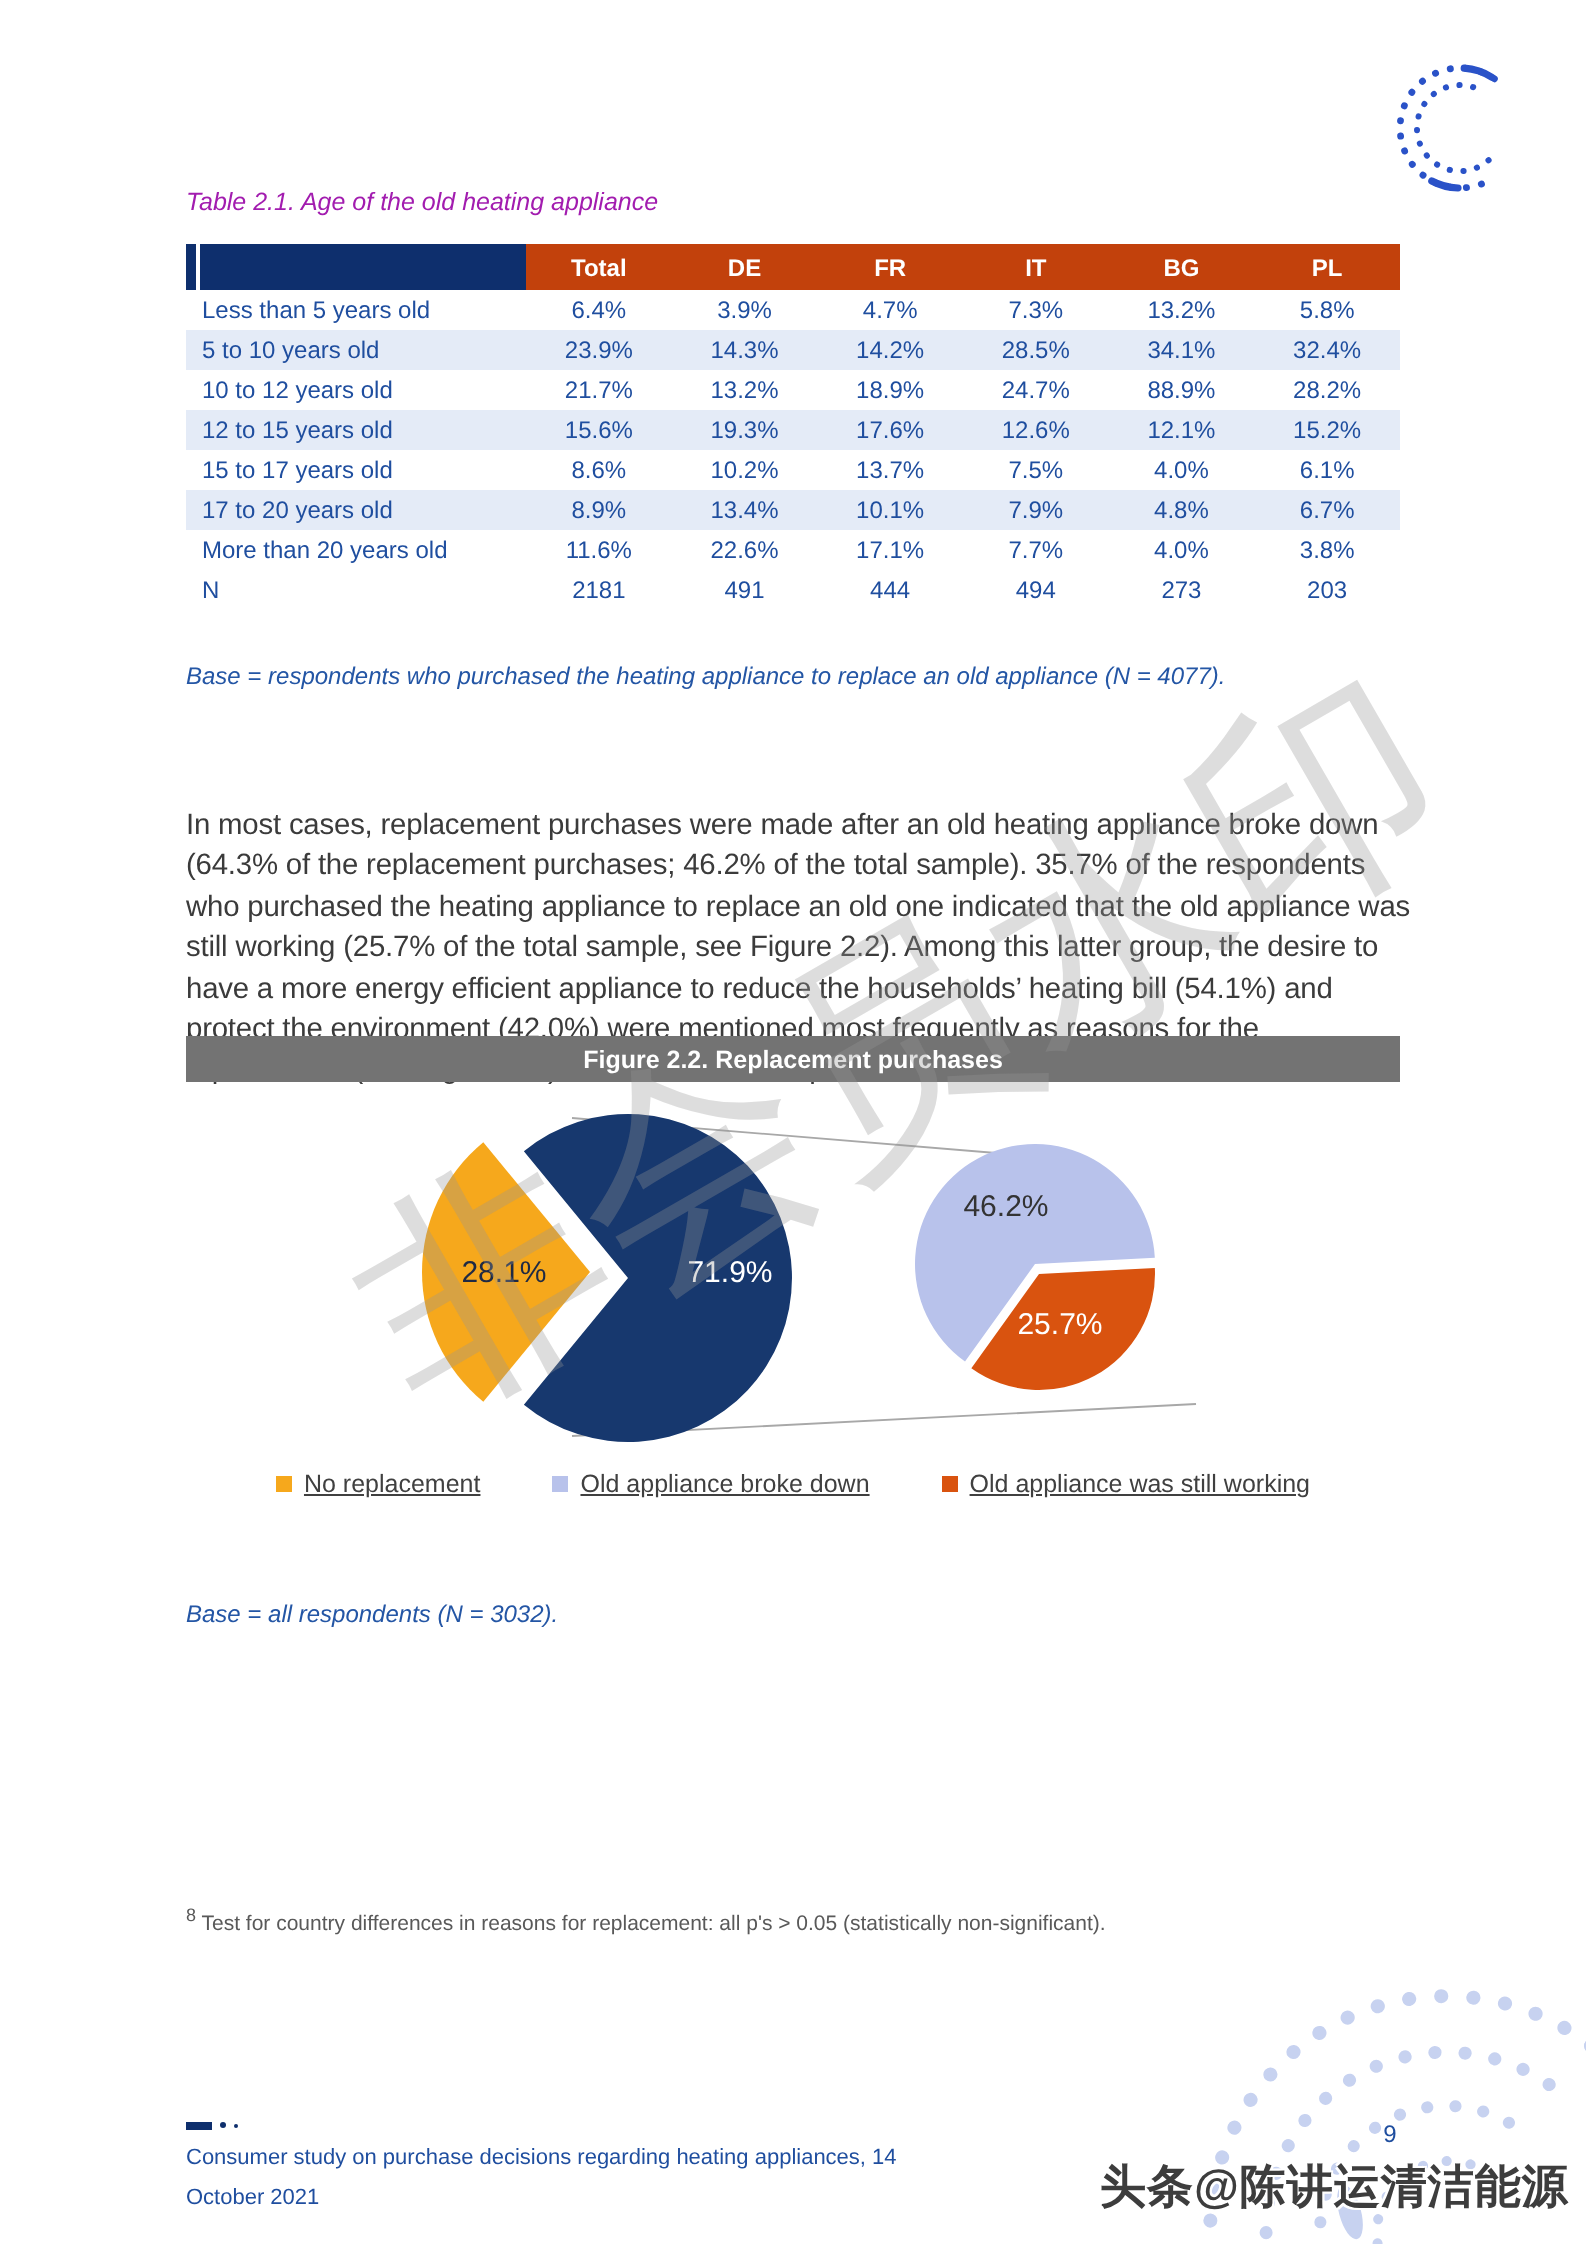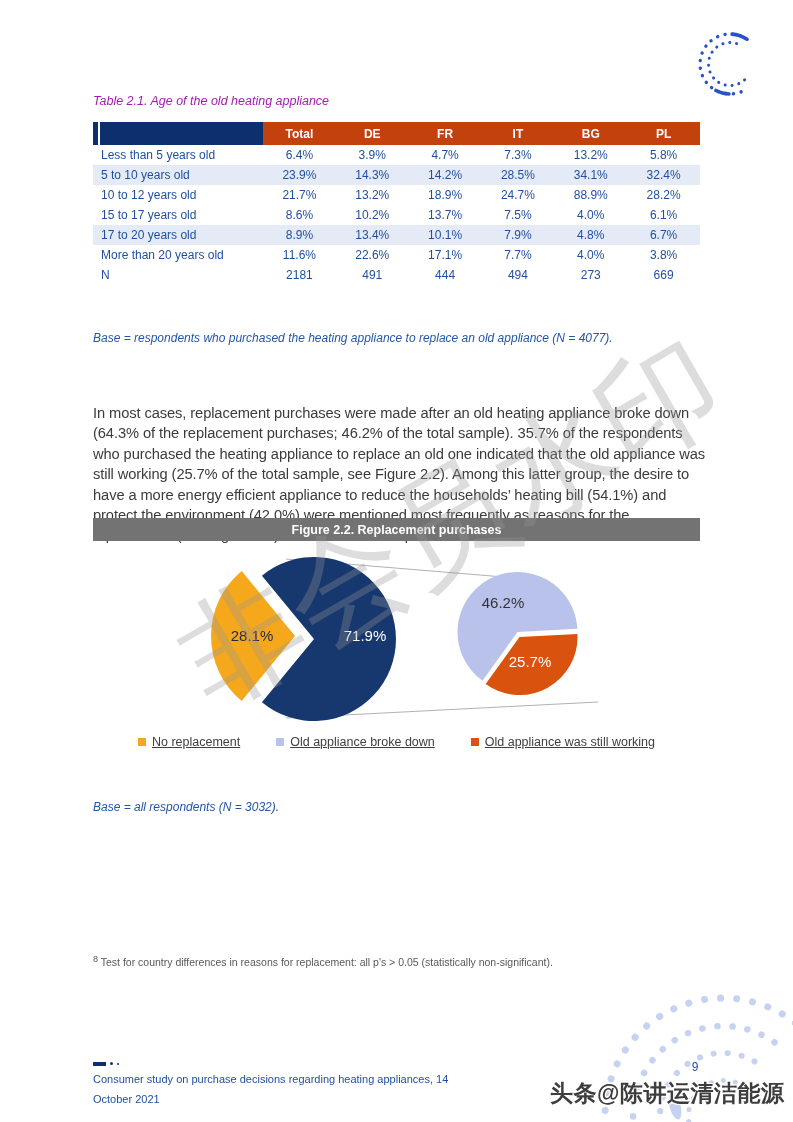--- a/index.html
+++ b/index.html
@@ -135,20 +135,29 @@
         </tr>
         <tr class="">
           <td class="lbl">10 to 12 years old</td>
           <td>21.7%</td>
           <td>13.2%</td>
           <td>18.9%</td>
           <td>24.7%</td>
           <td>88.9%</td>
           <td>28.2%</td>
         </tr>
+        <tr class="alt">
+          <td class="lbl">12 to 15 years old</td>
+          <td>15.6%</td>
+          <td>19.3%</td>
+          <td>17.6%</td>
+          <td>12.6%</td>
+          <td>12.1%</td>
+          <td>15.2%</td>
+        </tr>
         <tr class="">
           <td class="lbl">15 to 17 years old</td>
           <td>8.6%</td>
           <td>10.2%</td>
           <td>13.7%</td>
           <td>7.5%</td>
           <td>4.0%</td>
           <td>6.1%</td>
         </tr>
         <tr class="alt">
@@ -169,21 +178,21 @@
           <td>4.0%</td>
           <td>3.8%</td>
         </tr>
         <tr class="">
           <td class="lbl">N</td>
           <td>2181</td>
           <td>491</td>
           <td>444</td>
           <td>494</td>
           <td>273</td>
-          <td>669</td>
+          <td>203</td>
         </tr>
       </tbody>
   </table>
 
   <div class="base-note n1">Base = respondents who purchased the heating appliance to replace an old appliance (N = 4077).</div>
 
   <p class="paragraph"><span>In most cases, replacement purchases were made after an old heating appliance broke down (64.3% of the replacement purchases; 46.2% of the total sample). 35.7% of the respondents who purchased the heating appliance to replace an old one indicated that the old appliance was still working (25.7% of the total sample, see Figure 2.2). Among this latter group, the desire to have a more energy efficient appliance to reduce the households’ heating bill (54.1%) and protect the environment (42.0%) were mentioned most frequently as reasons for the replacement (see Figure 2.3). The reasons for replacement did not differ across countries.</span><sup>8</sup></p>
 
   <div class="fig-title">Figure 2.2. Replacement purchases</div>
 

